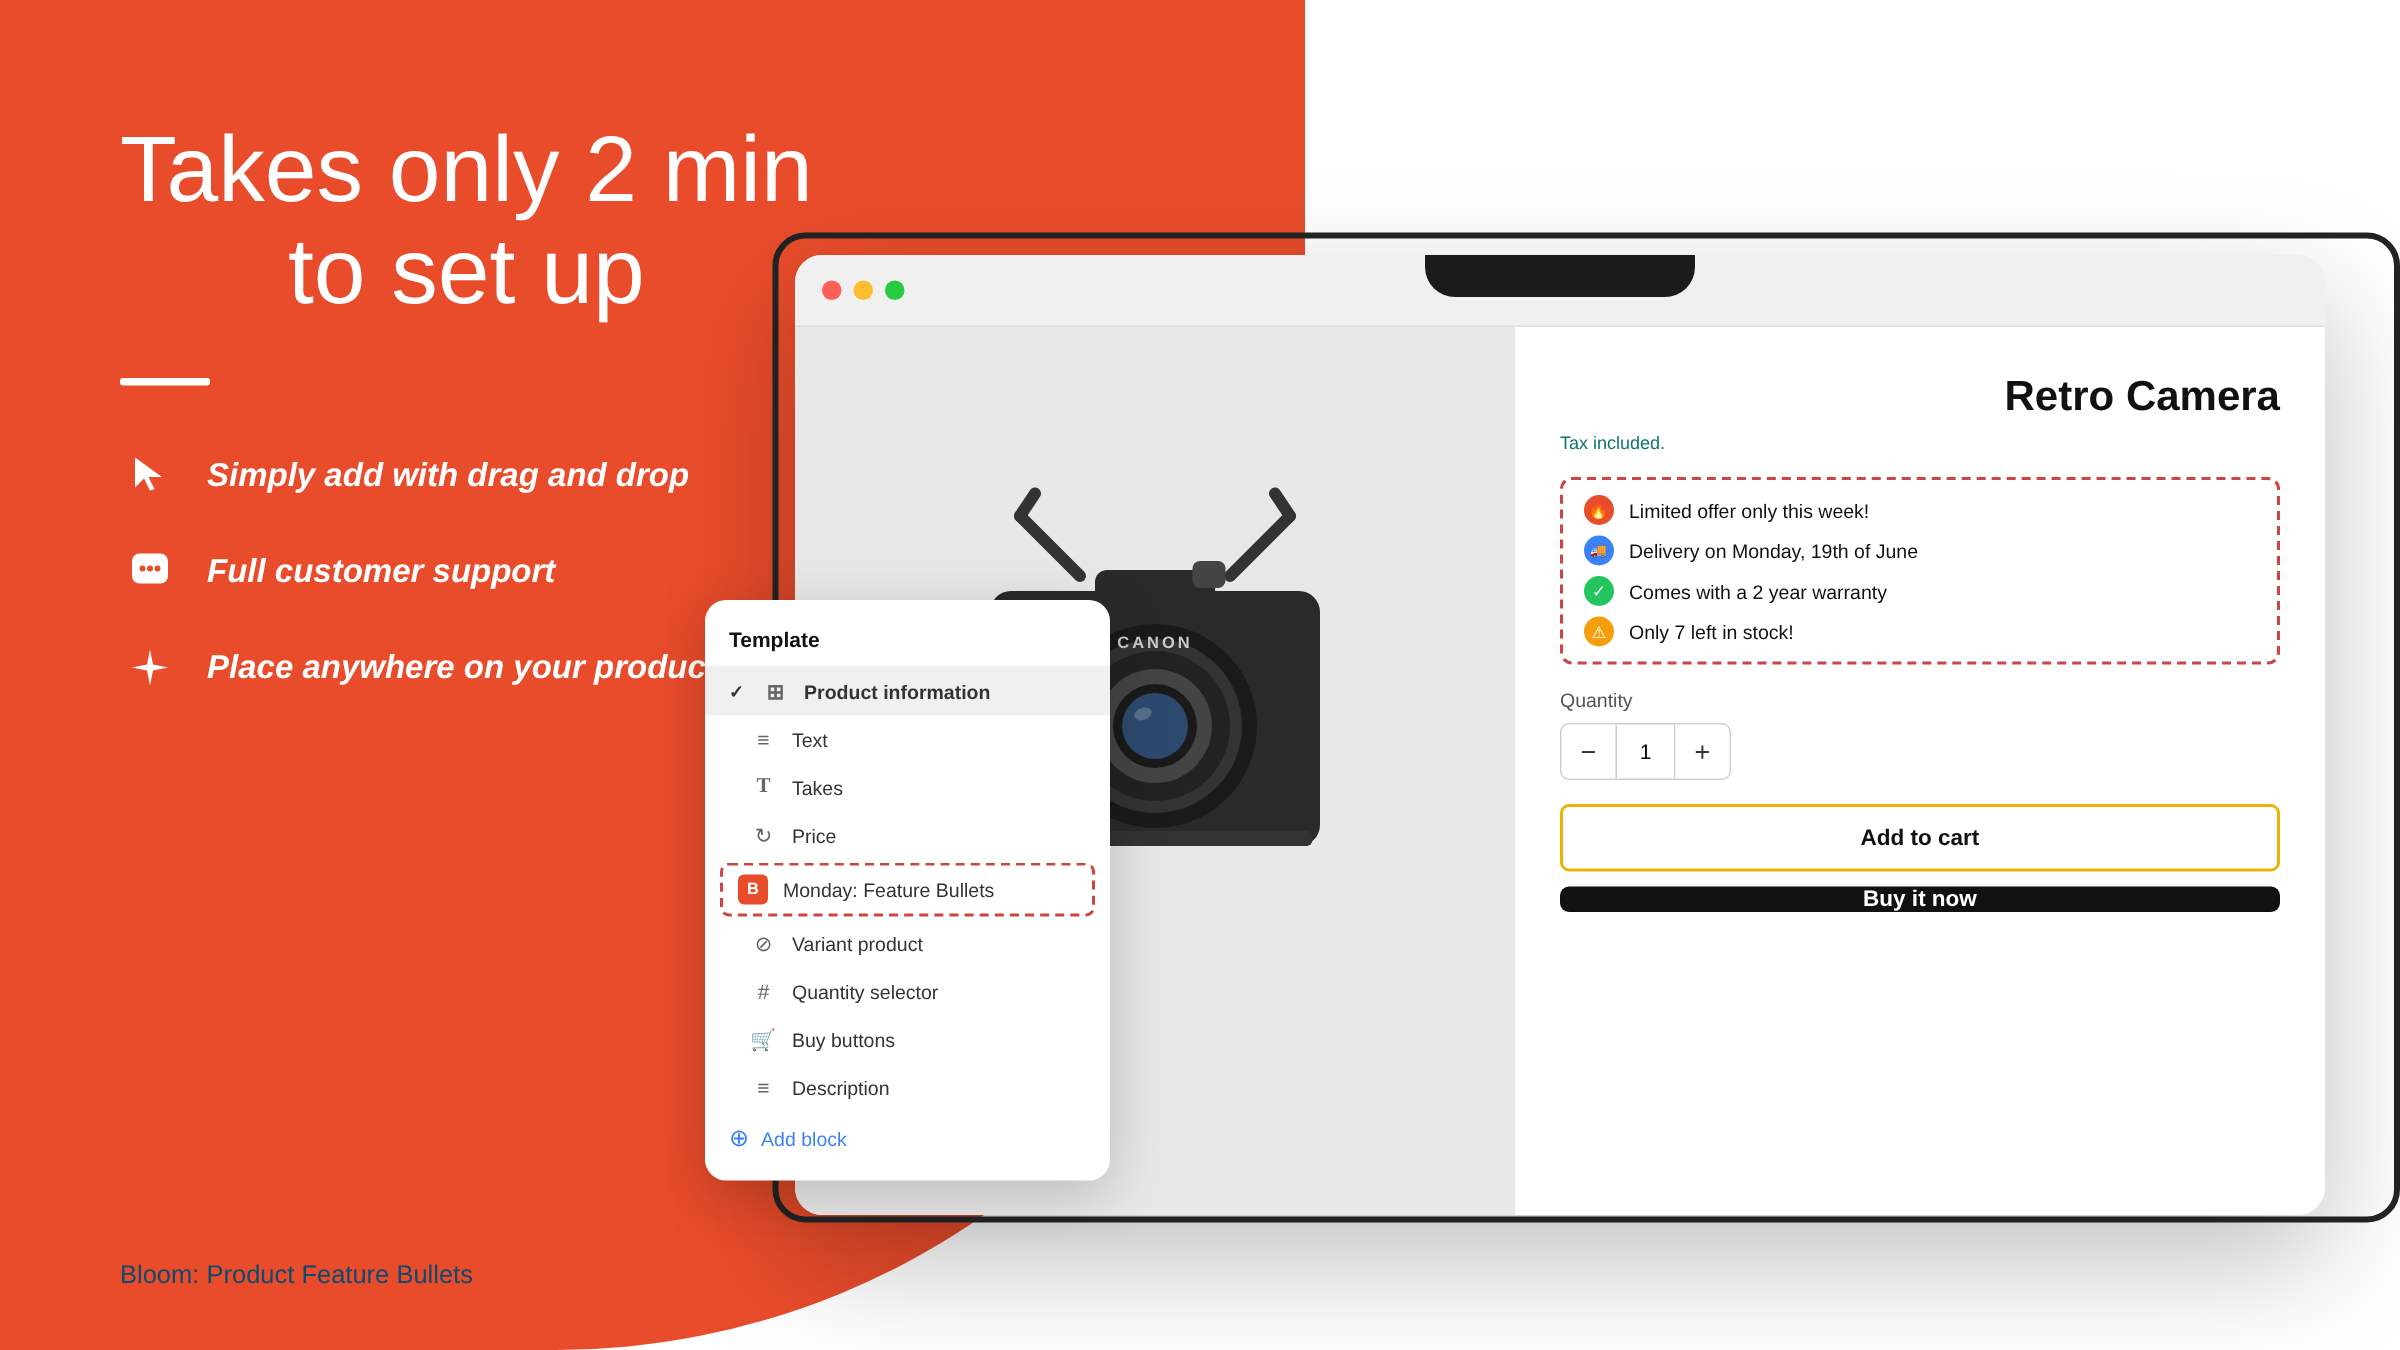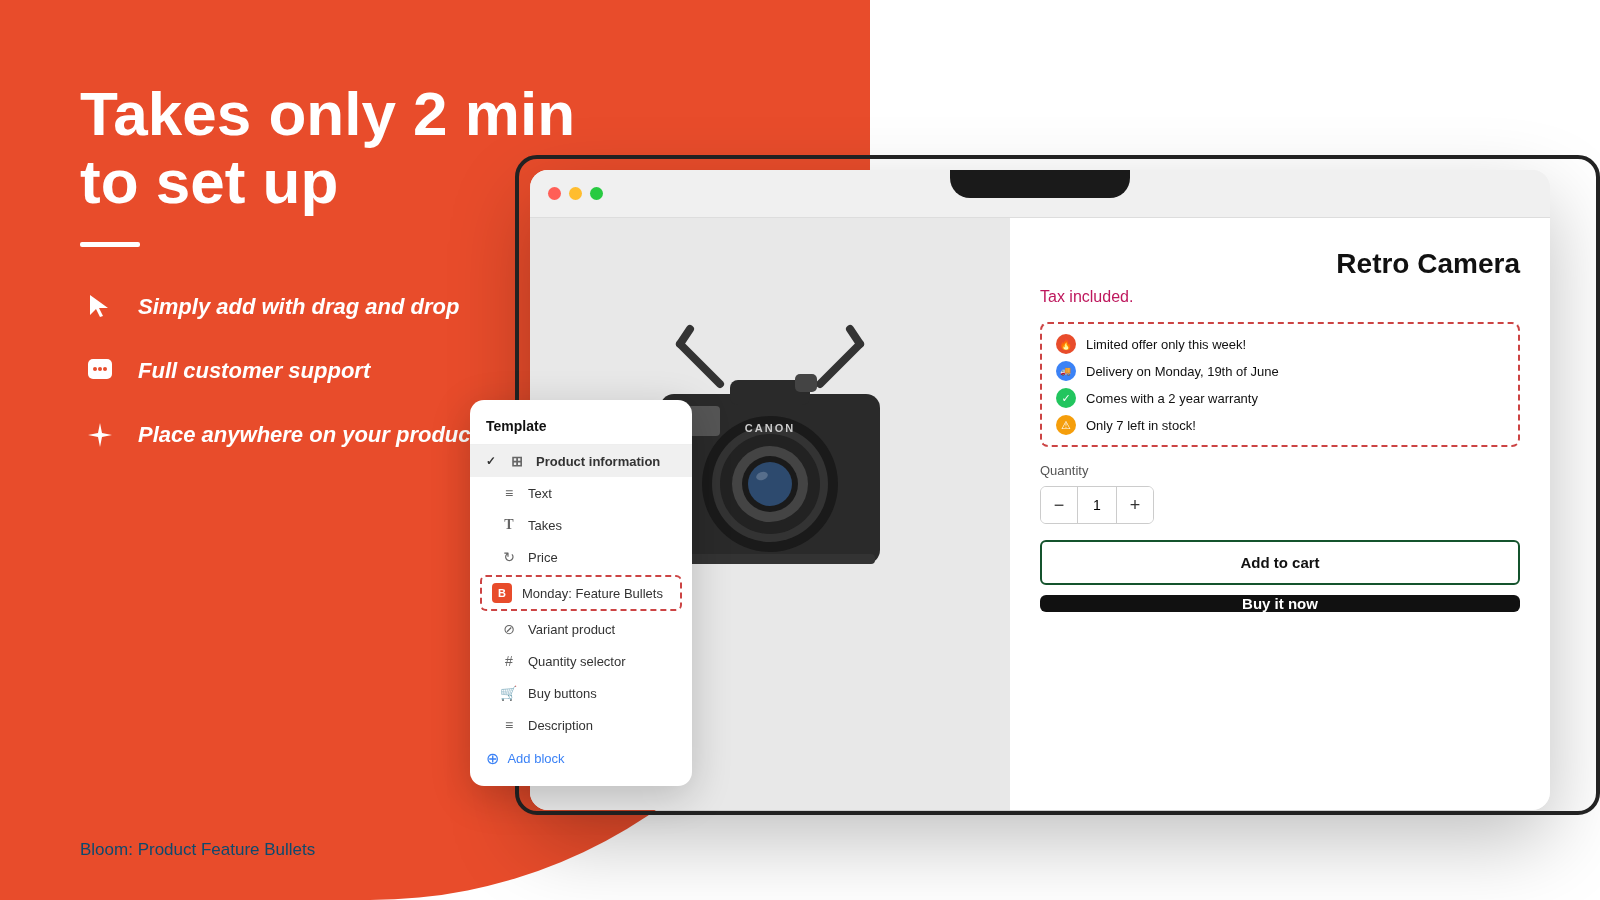--- a/index.html
+++ b/index.html
@@ -27,23 +27,24 @@
     .left-content {
       position: absolute;
       top: 80px;
       left: 80px;
       z-index: 2;
       color: #fff;
     }
 
     .main-title {
       font-size: 62px;
-      font-weight: 700;
+      font-weight: 400;
       line-height: 1.1;
-      margin-bottom: 26px;
+      margin-bottom: 36px;
+      text-align: center;
     }
 
     .divider {
       width: 60px;
       height: 5px;
       background: #fff;
       margin-bottom: 40px;
       border-radius: 2px;
     }
 
@@ -178,22 +179,22 @@
     }
 
     .product-price {
       font-size: 17px;
       font-weight: 600;
       color: #111;
       margin-bottom: 4px;
     }
 
     .tax-text {
-      font-size: 16px;
-      color: #be185d;
+      font-size: 12px;
+      color: #0f766e;
       margin-bottom: 16px;
     }
 
     
     .feature-bullets-box {
       border: 2px dashed #c44;
       border-radius: 8px;
       padding: 10px 14px;
       margin-bottom: 16px;
       display: flex;
@@ -261,21 +262,21 @@
       font-size: 14px;
       border-left: 1px solid #ccc;
       border-right: 1px solid #ccc;
       height: 36px;
       line-height: 36px;
     }
 
     .btn-add-cart {
       width: 100%;
       padding: 12px;
-      border: 2px solid #14532d;
+      border: 2px solid #eab308;
       background: #fff;
       color: #111;
       font-size: 15px;
       font-weight: 600;
       border-radius: 6px;
       cursor: pointer;
       margin-bottom: 10px;
     }
 
     .btn-buy-now {
@@ -288,21 +289,21 @@
       font-weight: 600;
       border-radius: 6px;
       cursor: pointer;
     }
 
     
     .template-panel {
       position: absolute;
       top: 400px;
       left: 470px;
-      width: 222px;
+      width: 270px;
       background: #fff;
       border-radius: 14px;
       box-shadow: 0 10px 40px rgba(0,0,0,0.2);
       z-index: 5;
       padding: 18px 0 10px 0;
       overflow: hidden;
     }
 
     .template-header {
       font-size: 14px;

